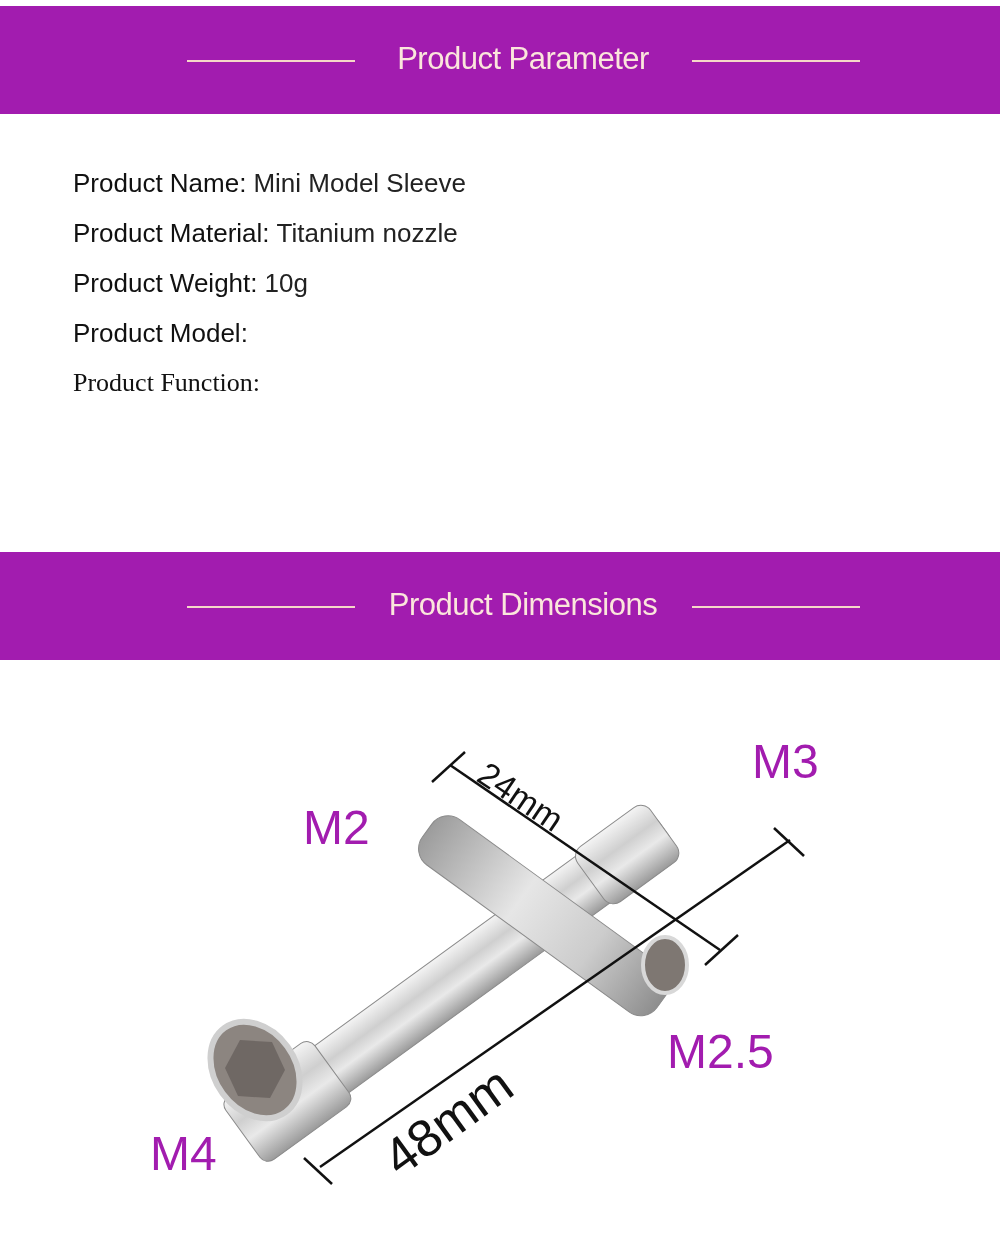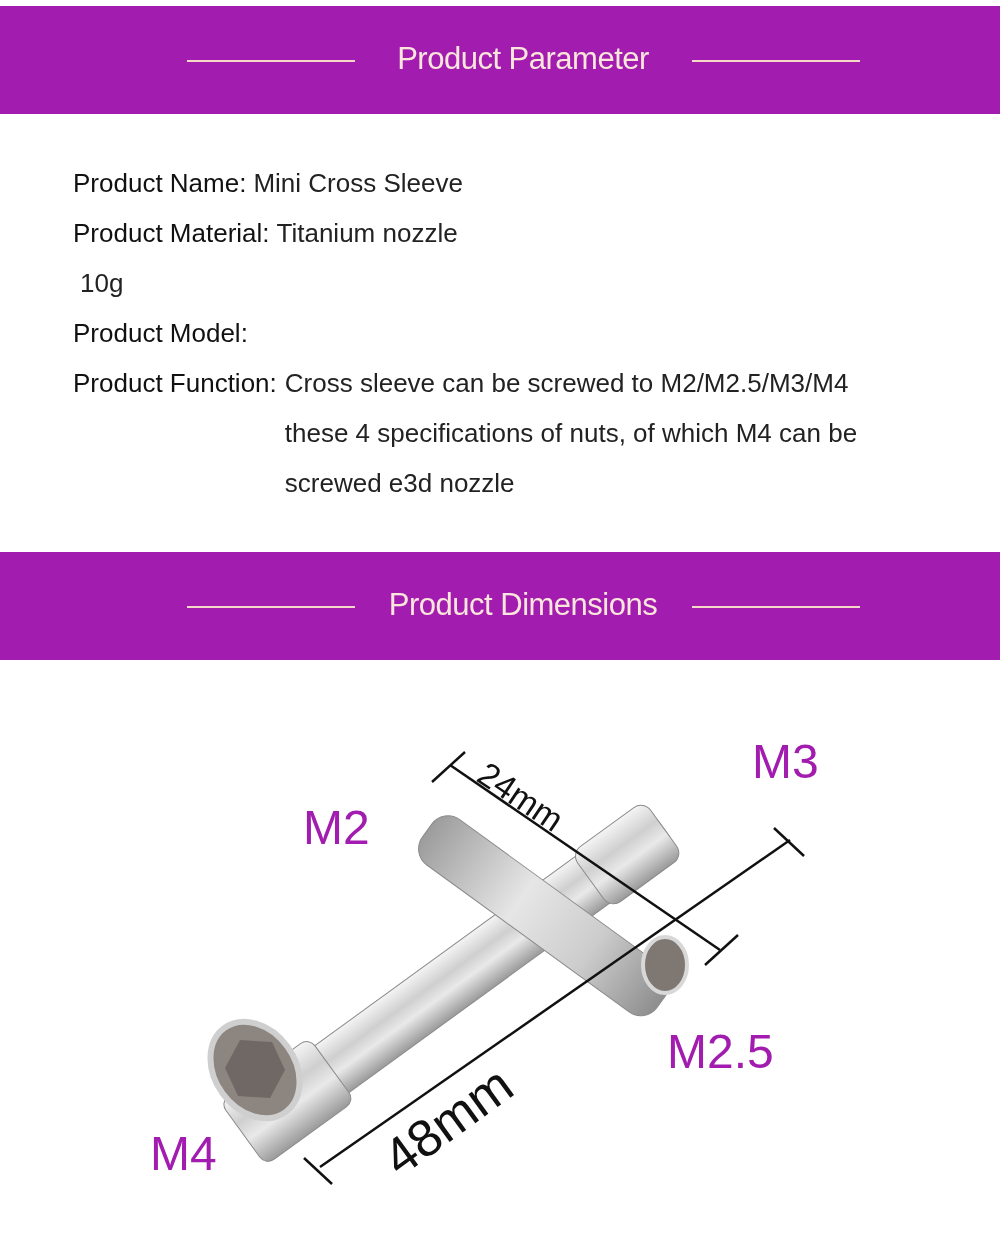--- a/index.html
+++ b/index.html
@@ -9,57 +9,53 @@
   .banner .line.l { left:187px; }
   .banner .line.r { left:692px; }
   .banner .title { position:absolute; left:0; width:1046px; top:50%; transform:translateY(-52%); text-align:center; color:#fbe6dc; font-size:31px; letter-spacing:-0.5px; font-weight:normal; }
   #banner1 { top:6px; }
   #banner2 { top:552px; }
   .params { position:absolute; left:73px; top:158px; width:900px; }
   .row { display:flex; height:50px; align-items:center; font-size:26px; color:#111; }
   .row .k { color:#111; white-space:nowrap; }
   .row .v { color:#222; margin-left:7px; font-weight:normal; white-space:nowrap; }
   .func { display:flex; font-size:26px; color:#111; }
-  .func .k { white-space:nowrap; line-height:50px; }
+  .func .k { white-space:nowrap; line-height:50px;font-family:Liberation Serif, serif; }
   .func .v { margin-left:8px; color:#222; }
   .func .v div { height:50px; line-height:50px; white-space:nowrap; }
   .diagram { position:absolute; left:0; top:660px; width:1000px; height:593px; }
   .lbl { position:absolute; font-size:48px; color:#a21caf; }
 </style>
 </head>
 <body>
 
 <div class="banner" id="banner1">
   <div class="line l"></div>
   <div class="title">Product Parameter</div>
   <div class="line r"></div>
 </div>
 
 <div class="params">
   <div class="row">
     <span class="k">Product Name:</span>
-    <span class="v">Mini Cross Sleeve</span>
+    <span class="v">Mini Model Sleeve</span>
   </div>
   <div class="row">
     <span class="k">Product Material:</span>
     <span class="v">Titanium nozzle</span>
   </div>
   <div class="row">
+    <span class="k">Product Weight:</span>
     <span class="v">10g</span>
   </div>
   <div class="row">
     <span class="k">Product Model:</span>
   </div>
   <div class="func">
     <span class="k">Product Function:</span>
-    <div class="v">
-      <div>Cross sleeve can be screwed to M2/M2.5/M3/M4</div>
-      <div>these 4 specifications of nuts, of which M4 can be</div>
-      <div>screwed e3d nozzle</div>
-    </div>
   </div>
 </div>
 
 <div class="banner" id="banner2">
   <div class="line l"></div>
   <div class="title">Product Dimensions</div>
   <div class="line r"></div>
 </div>
 
 <div class="diagram">

